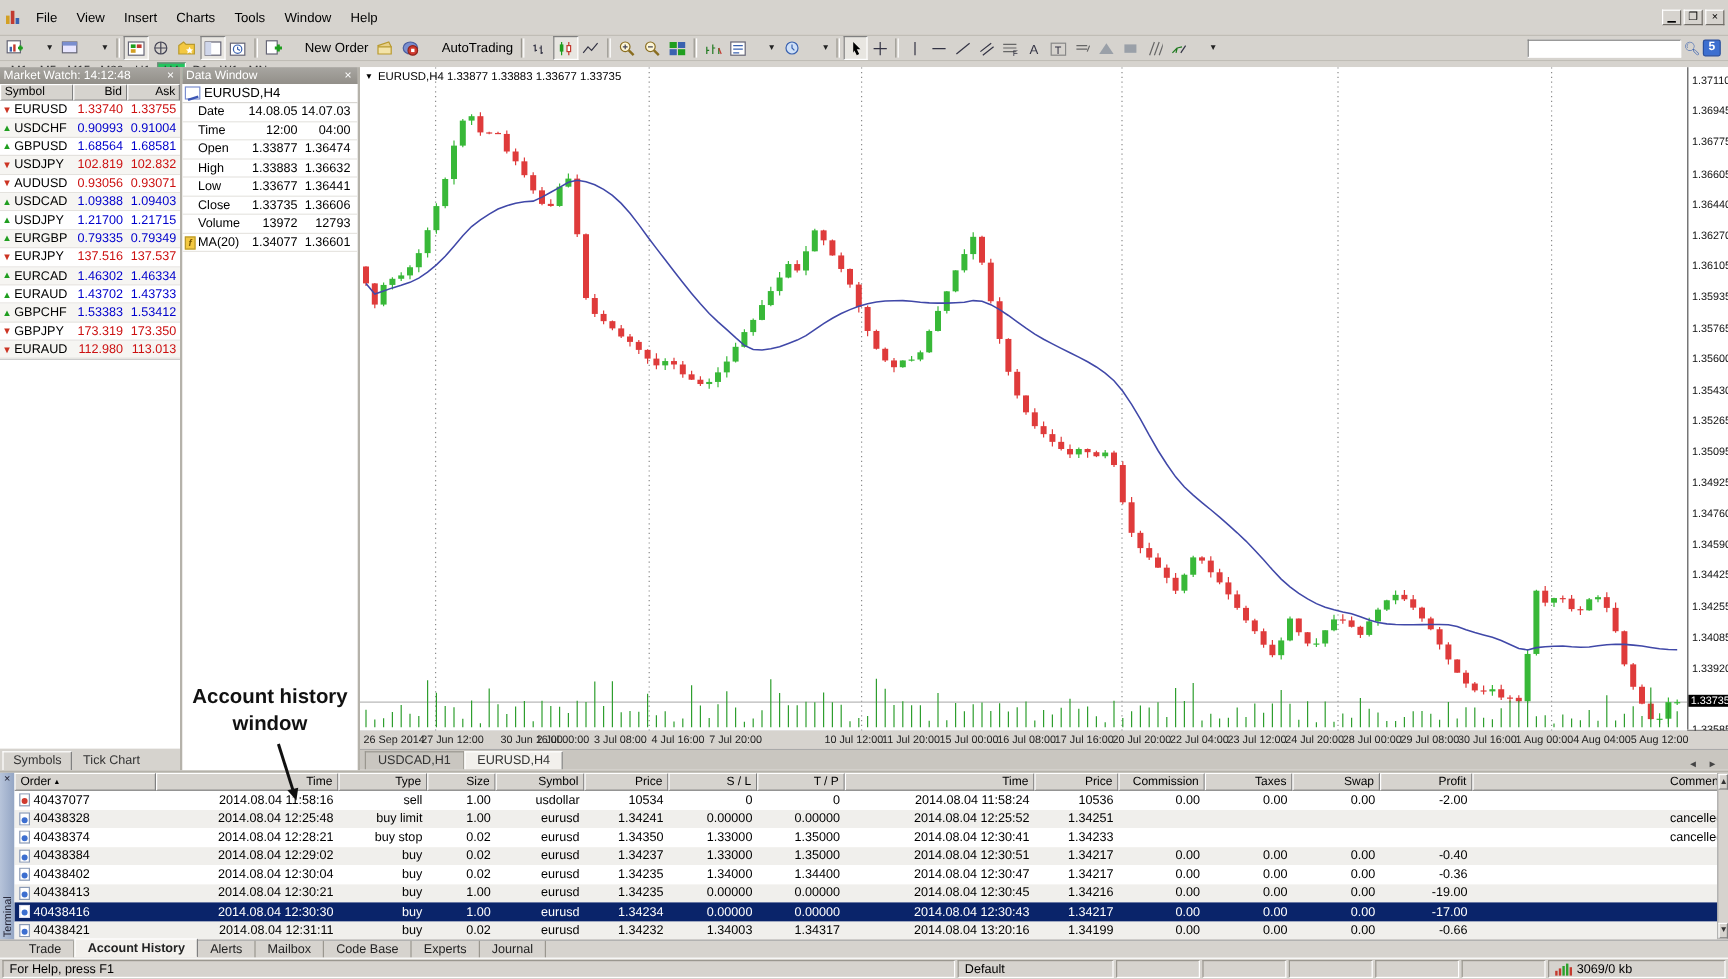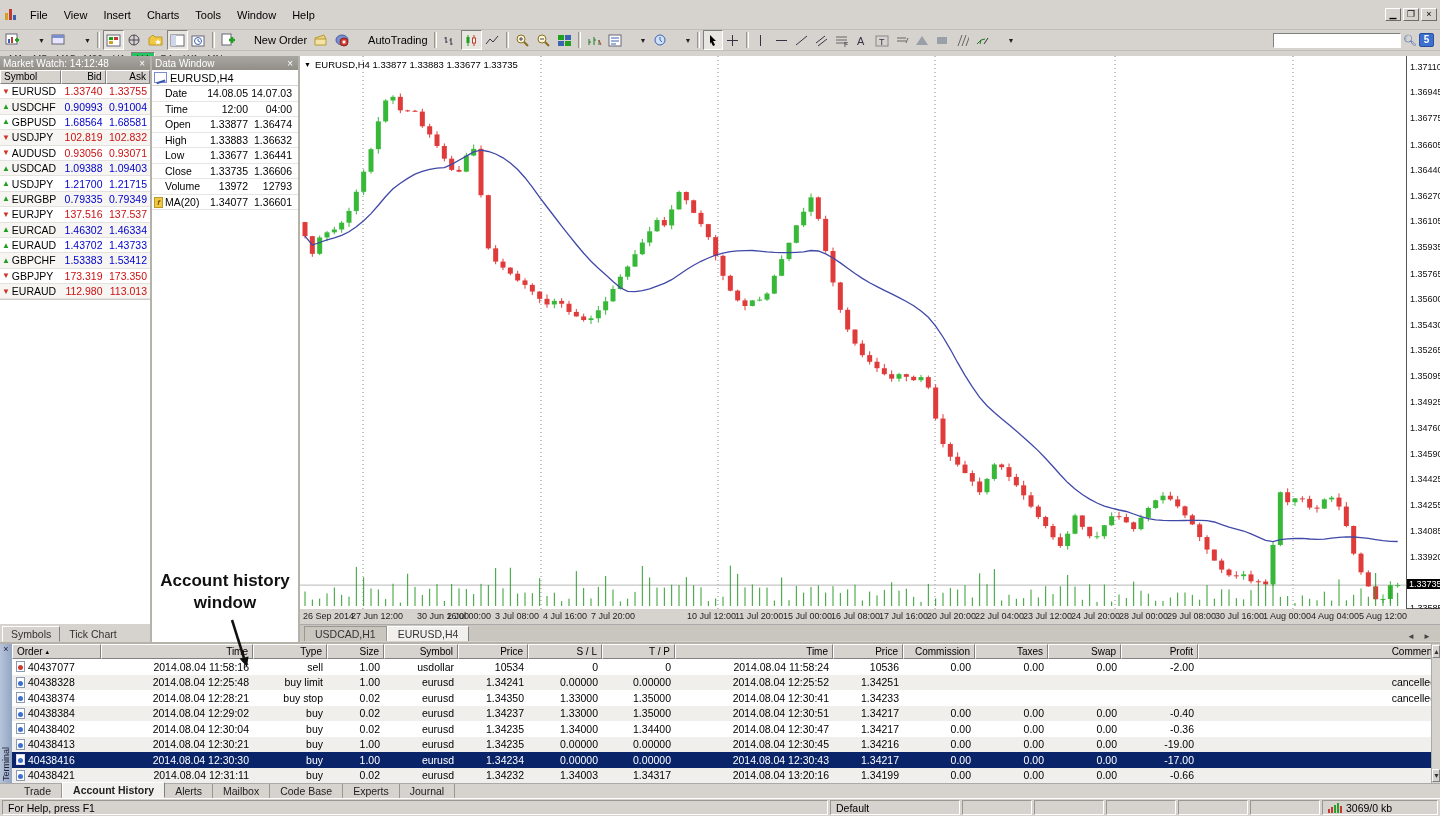--- a/index.html
+++ b/index.html
@@ -11,21 +11,21 @@
   .menubar { height:30px; display:flex; align-items:center; background:#d6d3ce; border-bottom:1px solid #c0bdb6; padding-left:2px; }
   .applogo { width:14px; height:13px; margin:0 4px 0 2px; position:relative; }
   .applogo .b1{position:absolute;left:1px;bottom:1px;width:3px;height:7px;background:#d3a023;}
   .applogo .b2{position:absolute;left:5px;bottom:1px;width:3px;height:11px;background:#c23a2f;}
   .applogo .b3{position:absolute;left:9px;bottom:1px;width:3px;height:5px;background:#3a62b0;}
   .menu-item { padding:2px 8px; cursor:default; }
   .winctl { margin-left:auto; display:flex; gap:2px; padding-right:3px; }
   .wbtn { width:16px; height:13px; background:#d6d3ce; border:1px solid; border-color:#fff #6f6c66 #6f6c66 #fff; font-size:9px; line-height:10px; text-align:center; color:#000; }
   .toolbar { height:21px; display:flex; align-items:center; background:#d6d3ce; border-bottom:1px solid #c0bdb6; padding:1px 2px; }
   .tsep { width:3px; height:16px; border-left:1px solid #9a978f; border-right:1px solid #fff; margin:0 3px; }
-  .tbtn { height:20px; min-width:20px; display:flex; align-items:center; padding:0 2px; border:1px solid transparent;gap:15px; }
+  .tbtn { height:20px; min-width:20px; display:flex; align-items:center; justify-content:center; padding:0 2px; border:1px solid transparent;gap:15px; }
   .tbtn.pressed { border-color:#808080 #fff #fff #808080; background:#e8e6e1; }
   .tbtn .lbl { margin-left:3px; }
   .tbtn svg { display:block; }
   .dd-arrow { font-size:7px; margin-left:2px; color:#222; }
   .searchbox { margin-left:auto; display:flex; align-items:center; gap:2px; padding-right:4px; }
   .searchbox input { width:128px; height:15px; border:1px solid; border-color:#808080 #fff #fff #808080; font-size:10px; padding:0 3px; background:#fff; }
   .mag { color:#3a62b0; font-size:11px; }
   .mql5 { width:15px; height:14px; background:#3d6fd0; color:#fff; border:1px solid #2a4f9e; border-radius:2px; font-size:10px; font-weight:bold; text-align:center; line-height:12px; }
   .tfbar { height:18px; display:flex; align-items:center; background:#d6d3ce; border-bottom:1px solid #aaa79f; padding-left:4px; }
   .tfbtn { min-width:24px; height:15px; text-align:center; font-size:10px; line-height:14px; color:#333; padding:0 3px; border:1px solid transparent; }
@@ -92,21 +92,21 @@
   .tstrip { width:12px; background:linear-gradient(90deg,#b7c4da,#93a5c4); display:flex; flex-direction:column; align-items:center; }
   .tstrip .tclose { font-size:9px; color:#223; height:12px; }
   .tstrip .tlabel { writing-mode:vertical-rl; transform:rotate(180deg); font-size:9px; color:#223; margin-top:auto; margin-bottom:2px; }
   .tbody { flex:1; position:relative; overflow:hidden; }
   .thead { display:flex; height:15px; background:#d6d3ce; }
   .thead > div { border:1px solid; border-color:#fff #808080 #808080 #fff; font-size:10px; line-height:13px; padding:0 4px; text-align:right; white-space:nowrap; overflow:hidden; flex-shrink:0; }
   .trow { display:flex; height:15.5px; align-items:center; background:#fff; }
   .trow:nth-child(odd) { background:#f0efec; }
   .trow.sel { background:#0a246a; color:#fff; }
   .trow > div { padding:0 4px; text-align:right; font-size:10.5px; white-space:nowrap; overflow:hidden; flex-shrink:0; }
-  .c0{width:89px; text-align:left !important; display:flex; align-items:center; gap:3px;}
+  .c0{width:118px; text-align:left !important; display:flex; align-items:center; gap:3px;}
   .c1{width:152px;} .c2{width:74px;} .c3{width:57px;} .c4{width:74px;} .c5{width:70px;}
   .c6{width:74px;} .c7{width:73px;} .c8{width:158px;} .c9{width:70px;} .c10{width:72px;}
   .c11{width:73px;} .c12{width:73px;} .c13{width:77px;} .c14{flex:1; width:auto;}
   .doc { width:9px; height:11px; background:#fff; border:1px solid #8a9ab5; position:relative; flex-shrink:0; }
   .doc::after { content:""; position:absolute; left:1px; bottom:1px; width:5px; height:5px; border-radius:50%; }
   .trow.blue .doc::after { background:#3d6fd0; }
   .trow.red .doc::after { background:#d03a2f; }
   .trow.sel .doc { border-color:#dde; }
   .vscroll { position:absolute; right:0; top:0; width:9px; height:100%; background:#d6d3ce; border-left:1px solid #aaa; font-size:7px; text-align:center; color:#333; }
   .vscroll .up { position:absolute; top:1px; left:0; right:0; height:13px; border:1px solid; border-color:#fff #808080 #808080 #fff; line-height:11px; }
@@ -114,21 +114,21 @@
   .term-tabs { position:absolute; top:783px; left:0; width:1440px; height:15px; background:#d6d3ce; display:flex; align-items:center; padding-left:14px; border-top:1px solid #aaa; }
   .ttab { padding:0 10px; font-size:10.5px; color:#222; height:15px; line-height:14px; border-right:1px solid #9a978f; }
   .ttab.active { background:#f2f0ec; border:1px solid; border-color:#fff #808080 #f2f0ec #fff; font-weight:bold; position:relative; top:-1px; height:16px; }
 
   
   .statusbar { position:absolute; bottom:0; left:0; width:1440px; height:18px; background:#d6d3ce; border-top:1px solid #fff; display:flex; align-items:stretch; padding:1px 2px; gap:2px; }
   .scell { border:1px solid; border-color:#9a978f #fff #fff #9a978f; font-size:10.5px; line-height:14px; padding:0 5px; white-space:nowrap; overflow:hidden; }
   .sc-help { flex:1; max-width:828px; }
   .sc-profile { width:130px; }
   .sc-e { width:70px; }
-  .sc-net { width:116px; margin-left:auto; display:flex; align-items:center; gap:4px; }
+  .sc-net { width:148px; margin-left:auto; display:flex; align-items:center; gap:4px; }
   .bars { display:flex; align-items:flex-end; gap:1px; height:10px; }
   .bars i { display:block; width:2px; background:#2ca02c; }
   .bars i.r { background:#c43a2e; }
 
   
   .annot { position:absolute; left:153px; top:570px; width:144px; text-align:center; font-weight:bold; font-size:17px; line-height:22px; color:#111; z-index:5; }
   .annot-arrow { position:absolute; left:180px; top:614px; z-index:6; pointer-events:none; }
 </style>
 </head>
 <body>

